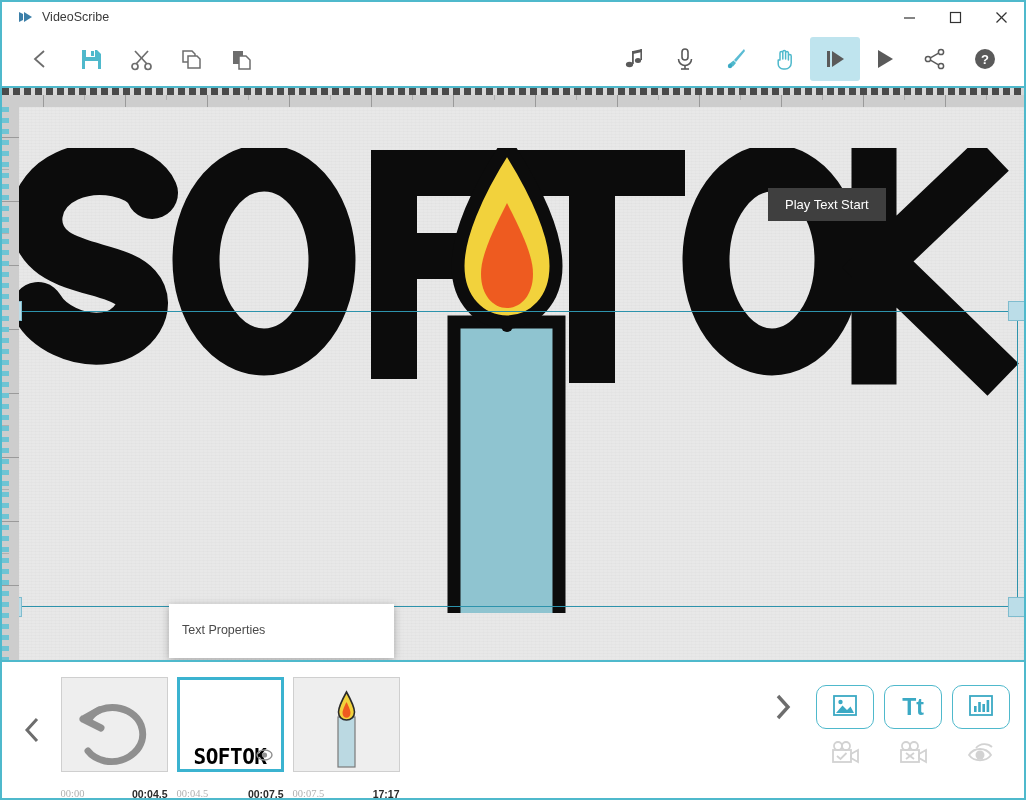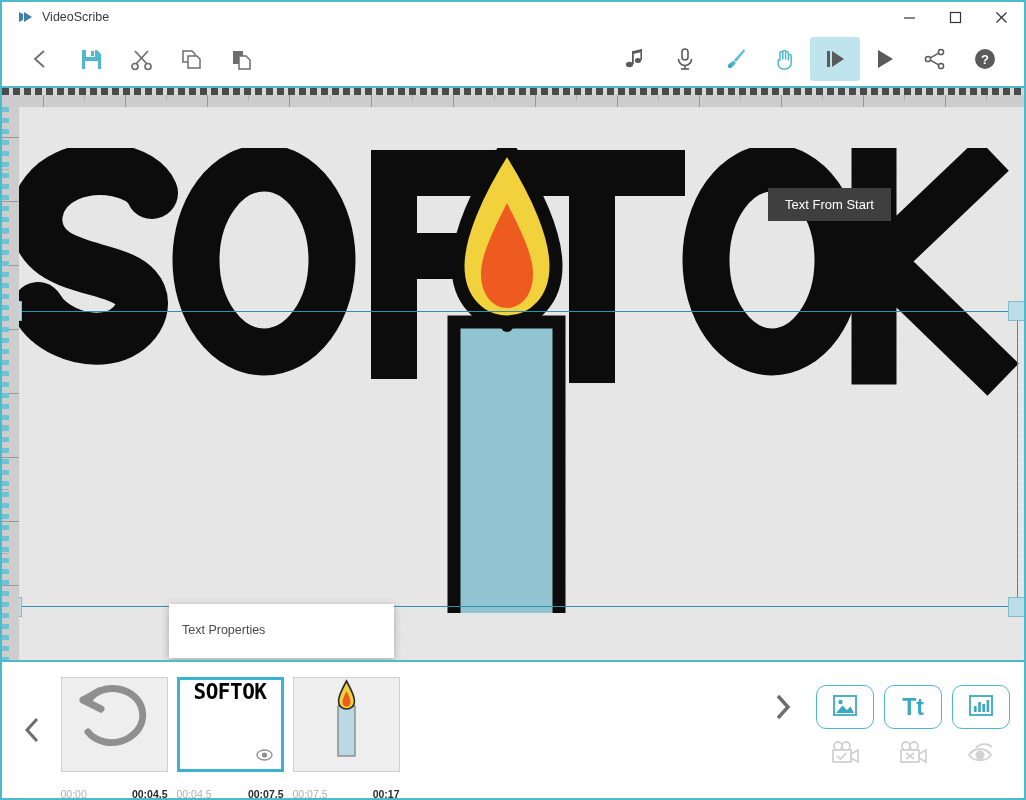--- a/index.html
+++ b/index.html
@@ -157,33 +157,33 @@
     color: #6d6d6d;
   }
   .frames { display: flex; align-items: flex-start; gap: 0px; }
   .frame { width: 116px; margin-right: 0px; }
   .frame .thumb {
     width: 107px; height: 95px;
     background: #eeeeee;
     border: 1px solid #cfcfcf;
     margin: 16px auto;
     position: relative;
-    display: flex; align-items: flex-start; justify-content: center;
+    display: flex; align-items: flex-end; justify-content: center;
     overflow: hidden;
   }
   .frame.selected .thumb {
     border: 3px solid #3BB3D0;
     background: #ffffff;
   }
   .frame .times {
     display: flex; justify-content: space-between;
     width: 107px; margin: 5px auto 0 auto;
     font-size: 10.5px;
   }
-  .t-start { color: #b0b0b0; }
+  .t-start { color: #b0b0b0; font-family: Liberation Serif, serif; }
   .t-end   { color: #2a2a2a; font-weight: bold; }
   .eye-badge { position: absolute; right: 8px; bottom: 4px; }
   .thumb-text {
     font-family: "DejaVu Sans Mono", monospace;
     font-weight: bold; font-size: 21px; color: #000;
     letter-spacing: -0.5px;
   }
 
   .tl-right { margin-left: auto; display: flex; flex-direction: column; align-items: flex-end; padding-right: 6px;}
   .tl-right-top { display: flex; align-items: center; }
@@ -409,21 +409,21 @@
     </div>
     <div class="ruler-accent"></div>
 
     <div class="sel-box">
       <div class="handle h-tl"></div>
       <div class="handle h-tr"></div>
       <div class="handle h-bl"></div>
       <div class="handle h-br"></div>
     </div>
 
-    <div class="tooltip">Text From Start</div>
+    <div class="tooltip">Play Text Start</div>
 
     <div class="ctx-menu">
       <div class="ctx-item">Text Properties</div>
 
     </div>
 
   </div>
 
   <div class="timeline">
     <div class="tl-arrow">
@@ -467,21 +467,21 @@
         <div class="thumb">
           <svg width="44" height="82" viewBox="0 0 44 82">
             <rect x="14" y="28" width="17" height="50" fill="#BBD9E2" stroke="#7a7a7a" stroke-width="1.2"></rect>
             <line x1="22.5" y1="28" x2="22.5" y2="22" stroke="#333" stroke-width="1.5"></line>
             <path d="M22.5 3 C17 13 14.5 19 14.5 23 C14.5 28 18 31 22.5 31 C27 31 30.5 28 30.5 23 C30.5 19 28 13 22.5 3 Z" fill="#F2D23C" stroke="#2a2a2a" stroke-width="1.6"></path>
             <path d="M22.5 13 C19.5 19 18.5 22 18.5 24 C18.5 27 20.3 28.8 22.5 28.8 C24.7 28.8 26.5 27 26.5 24 C26.5 22 25.5 19 22.5 13 Z" fill="#EE5B20"></path>
           </svg>
         </div>
         <div class="times">
           <span class="t-start">00:07.5</span>
-          <span class="t-end">00:17</span>
+          <span class="t-end">17:17</span>
         </div>
       </div>
     </div>
 
     <div class="tl-right">
       <div class="tl-right-top">
         <div class="tl-arrow">
           <svg width="24" height="30" viewBox="0 0 24 30">
               <polyline points="7,4 17,15 7,26" fill="none" stroke="#6d6d6d" stroke-width="3.4"></polyline>
             </svg>

